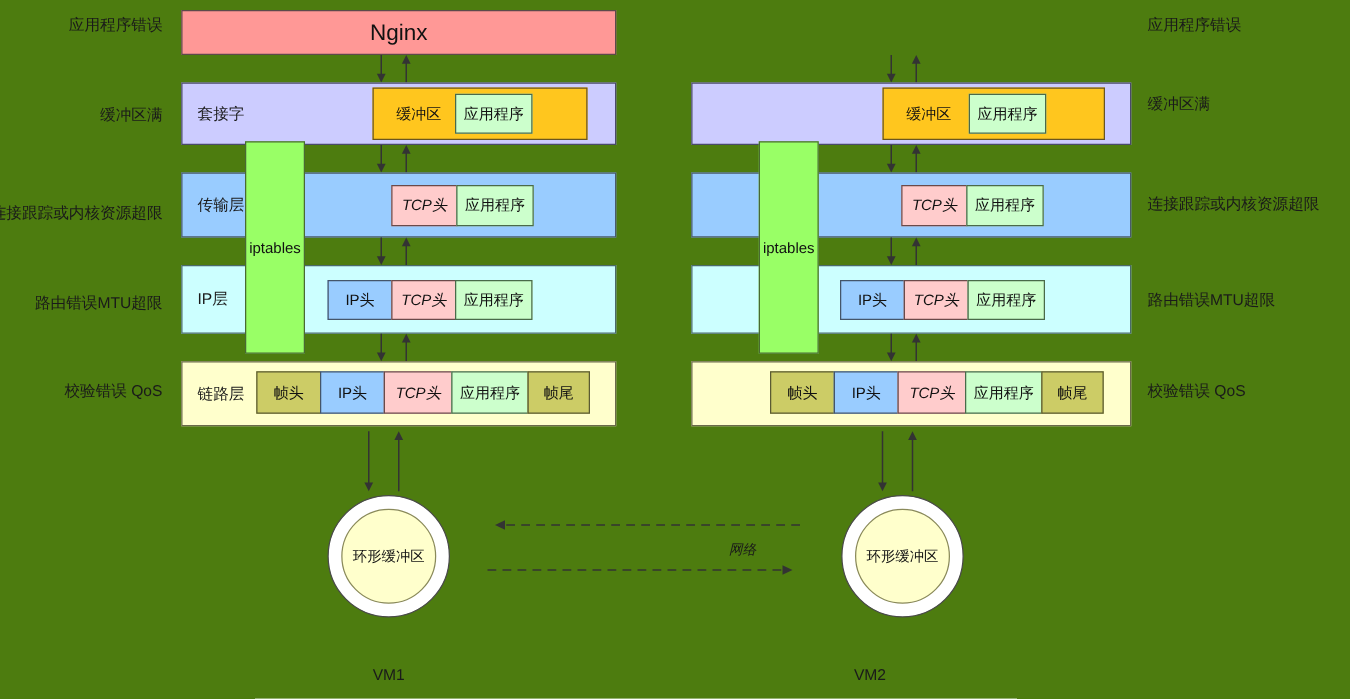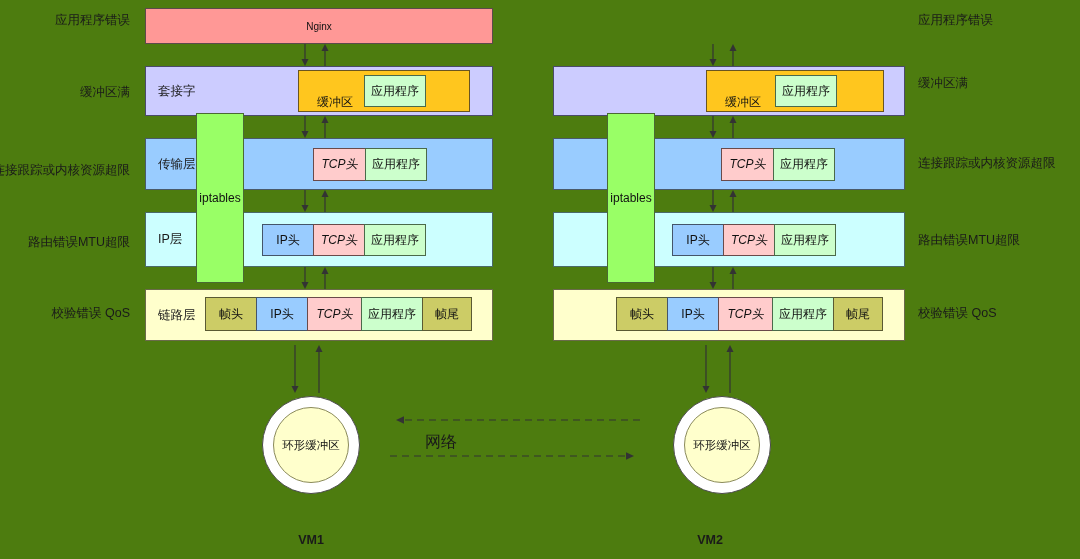--- a/index.html
+++ b/index.html
@@ -48,21 +48,21 @@
   .l-app   {background:#FF9896;border-color:#5c4a4a;}
   .l-sock  {background:#CCCCFF;border-color:#4a4a6a;}
   .l-trans {background:#99CCFF;border-color:#4a5a6a;}
   .l-ip    {background:#CCFFFF;border-color:#4a6a6a;}
   .l-link  {background:#FFFFCC;border-color:#6a6a4a;}
 
   .app-title{
     position:absolute;
     left:0;right:0;
     text-align:center;
-    font-size:10px;
+    font-size:18px;
     color:#111;
   }
 
   
   .pkt{
     position:absolute;
     display:flex;
     box-sizing:border-box;
   }
   .seg{
@@ -81,21 +81,21 @@
   .seg.ip     {background:#99CCFF;border-color:#44556a;}
   .seg.tcp    {background:#FFCCCC;border-color:#6a4a4a;font-style:italic;}
   .seg.appdat {background:#CCFFCC;border-color:#4a6a4a;}
 
   
   .buffer-box{
     position:absolute;
     background:#FFC61E;
     border:1px solid #6a5520;
     display:flex;
-    align-items:flex-end;
+    align-items:center;
     box-sizing:border-box;
   }
   .buffer-label{
     font-size:12px;color:#111;padding-left:18px;white-space:nowrap;
   }
   .buffer-app{
     position:absolute;
     background:#CCFFCC;
     border:1px solid #4a6a4a;
     display:flex;align-items:center;justify-content:center;
@@ -134,28 +134,28 @@
     background:#FFFFCC;
     display:flex;align-items:center;justify-content:center;
     font-size:11.5px;color:#111;box-sizing:border-box;white-space:nowrap;
   }
   .vm-label{
     position:absolute;
     text-align:center;
     font-size:12.5px;
     color:#1a1a1a;
     white-space:nowrap;
-    font-weight:bold;
   }
   .net-label{
     position:absolute;
-    font-size:16px;
+    font-size:11px;
     color:#1a1a1a;
-    text-align:left;
-    white-space:nowrap;
+    text-align:right;
+    white-space:nowrap;
+    font-style:italic;
   }
 
   
   .watermark{
     position:absolute;
     display:flex;
     align-items:center;
     gap:9px;
     opacity:.5;
   }
@@ -326,21 +326,21 @@
 
   <svg class="arrows" style="left:694px;top:345px;width:60px;height:48px;">
     <line x1="12" y1="0" x2="12" y2="42" stroke="#333" stroke-width="1.2"></line>
     <polygon points="12,48 8.5,41 15.5,41" fill="#333"></polygon>
     <line x1="36" y1="48" x2="36" y2="6" stroke="#333" stroke-width="1.2"></line>
     <polygon points="36,0 32.5,7 39.5,7" fill="#333"></polygon>
   </svg>
 
   <div class="ring-outer" style="left:673px;top:396px;width:98px;height:98px;"></div>
   <div class="ring-inner" style="left:684px;top:407px;width:76px;height:76px;">环形缓冲区</div>
-  <div class="vm-label" style="left:661px;top:533px;width:98px;">VM2</div>
+  <div class="vm-label" style="left:647px;top:533px;width:98px;">VM2</div>
 
   <svg class="arrows" style="left:390px;top:412px;width:250px;height:60px;">
 
     <line x1="250" y1="8" x2="14" y2="8" stroke="#333" stroke-width="1.2" stroke-dasharray="7,5"></line>
     <polygon points="6,8 14,4.2 14,11.8" fill="#333"></polygon>
 
     <line x1="0" y1="44" x2="236" y2="44" stroke="#333" stroke-width="1.2" stroke-dasharray="7,5"></line>
     <polygon points="244,44 236,40.2 236,47.8" fill="#333"></polygon>
   </svg>
   <div class="net-label" style="left:425px;top:432px;width:180px;">网络</div>

